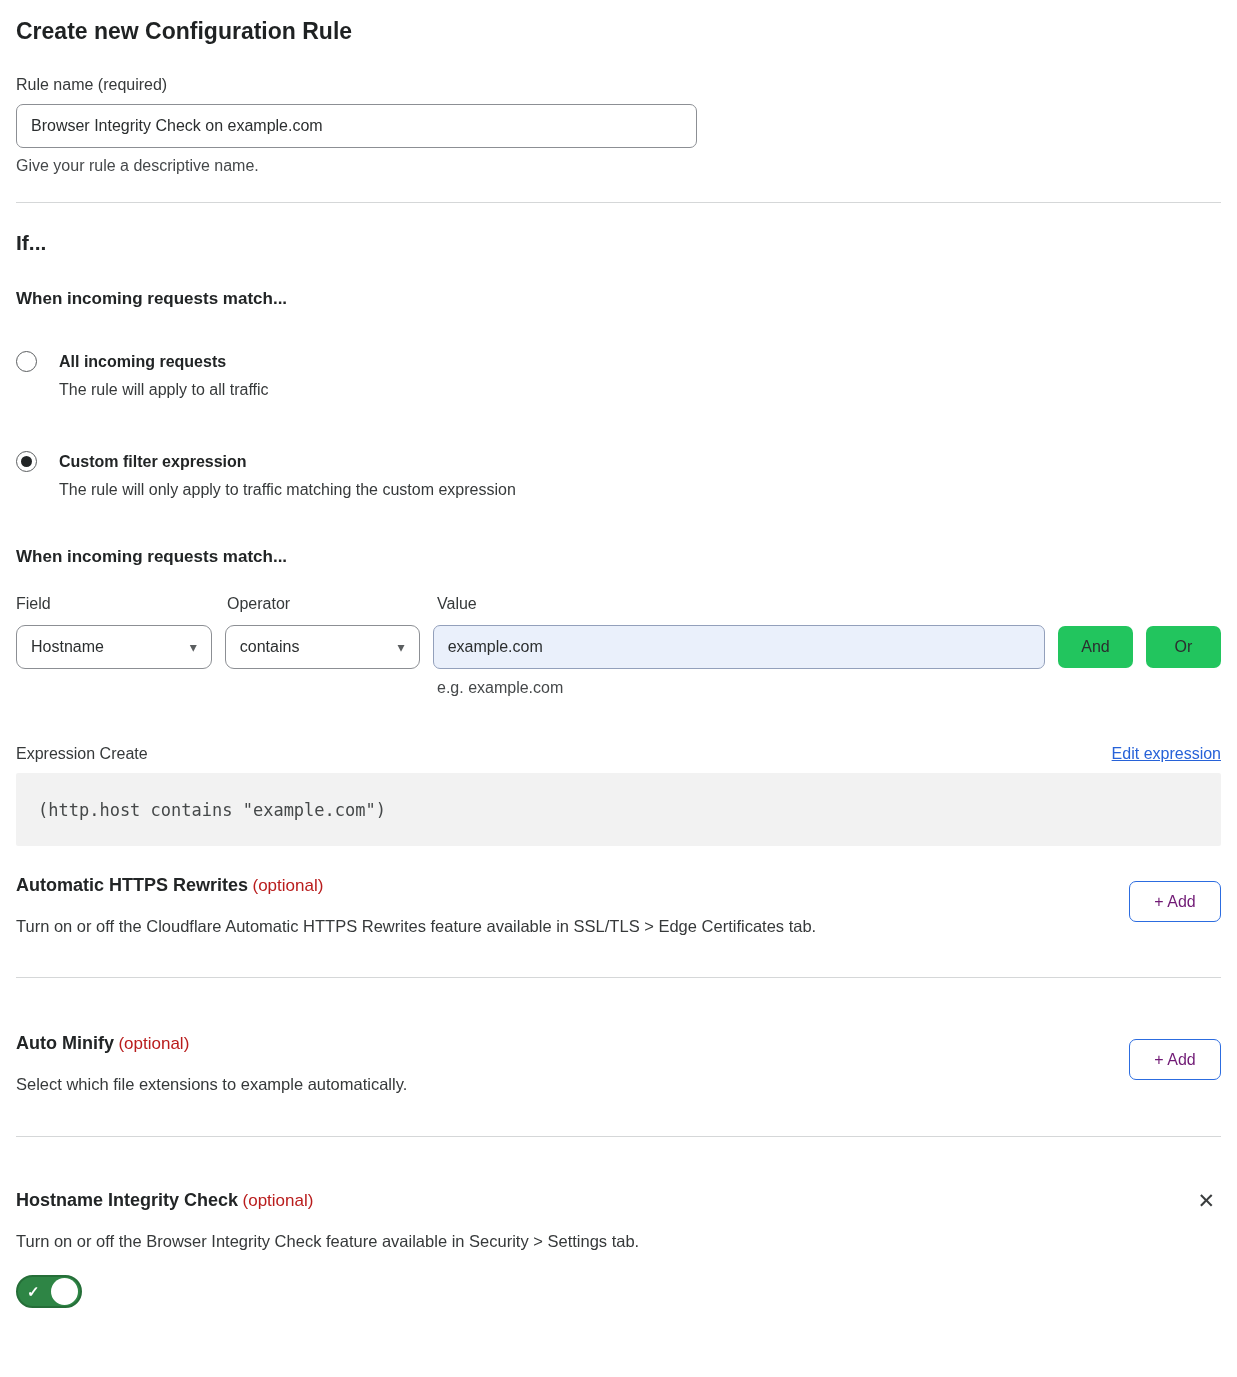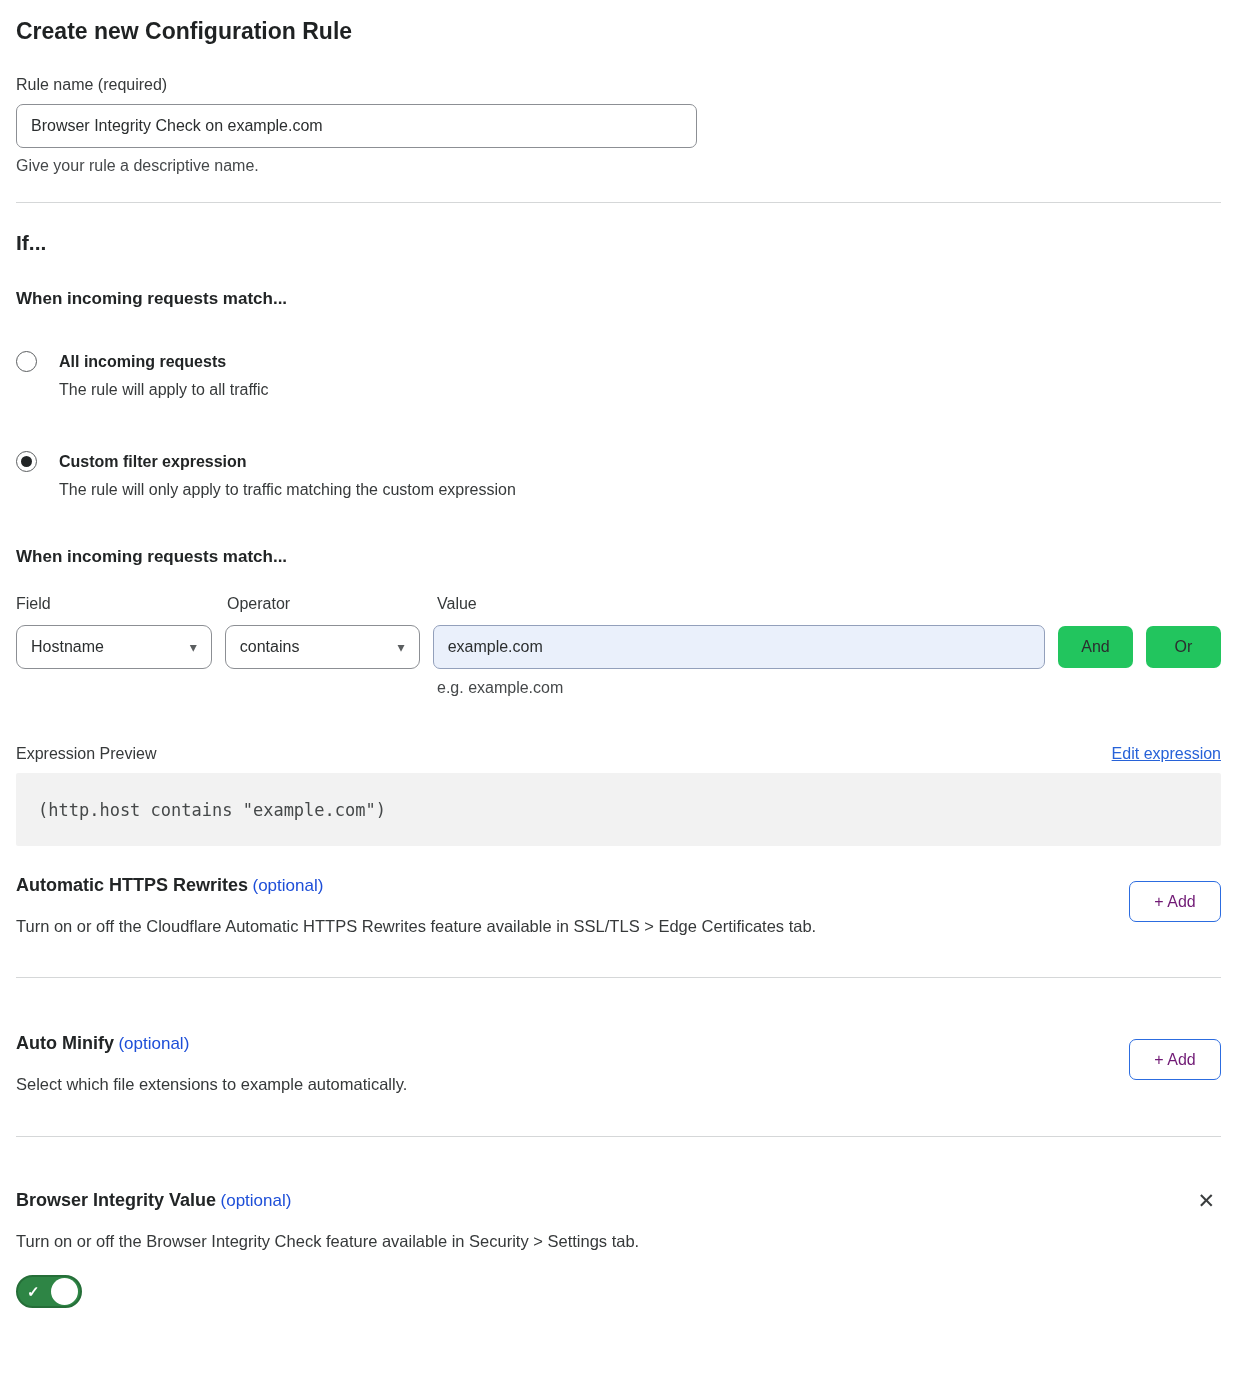--- a/index.html
+++ b/index.html
@@ -140,21 +140,21 @@
     color: #454849;
   }
 
   h3.then-heading { font-size: 18px; font-weight: bold; color: #222526; line-height: 26px; margin-top: 32px; }
 
   .setting-row { display: flex; justify-content: space-between; align-items: flex-start; margin-top: 26px; }
   .setting-row.gap-top { margin-top: 52px; }
   .setting-row.gap-top-3 { margin-top: 50px; }
   .setting-title-line { line-height: 27px; }
   .setting-title { font-size: 18px; font-weight: bold; color: #222526; }
-  .setting-optional { font-size: 17px; color: #1d4ed8; font-weight: normal; }
+  .setting-optional { font-size: 17px; color: #b91c1c; font-weight: normal; }
   .setting-desc { font-size: 16.5px; color: #36393a; line-height: 24px; margin-top: 15px; }
 
   .add-btn {
     width: 92px;
     height: 41px;
     margin-top: 9px;
     background: #ffffff;
     border: 1.5px solid #2c6ce0;
     border-radius: 7px;
     color: #701a75;
@@ -258,21 +258,21 @@
       <span class="select-caret">▾</span>
     </div>
     <input class="value-input" type="text" value="example.com" style="">
     <button class="andor-btn and-btn">And</button>
     <button class="andor-btn or-btn">Or</button>
   </div>
 
   <div class="eg-text">e.g. example.com</div>
 
   <div class="preview-row">
-    <span class="preview-label">Expression Preview</span>
+    <span class="preview-label">Expression Create</span>
     <a class="edit-link">Edit expression</a>
   </div>
 
   <div class="code-block">
     <span class="code-text">(http.host contains "example.com")</span>
   </div>
 
 
   <div class="setting-row">
     <div>
@@ -296,21 +296,21 @@
       <div class="setting-desc">Select which file extensions to example automatically.</div>
     </div>
     <button class="add-btn">+ Add</button>
   </div>
 
   <hr class="divider divider-3">
 
   <div class="setting-row gap-top-3">
     <div>
       <div class="setting-title-line">
-        <span class="setting-title">Browser Integrity Value</span>
+        <span class="setting-title">Hostname Integrity Check</span>
         <span class="setting-optional">(optional)</span>
       </div>
       <div class="setting-desc">Turn on or off the Browser Integrity Check feature available in Security &gt; Settings tab.</div>
       <div class="toggle">
         <span class="toggle-check">✓</span>
         <span class="toggle-knob"></span>
       </div>
     </div>
     <button class="close-btn">✕</button>
   </div>

